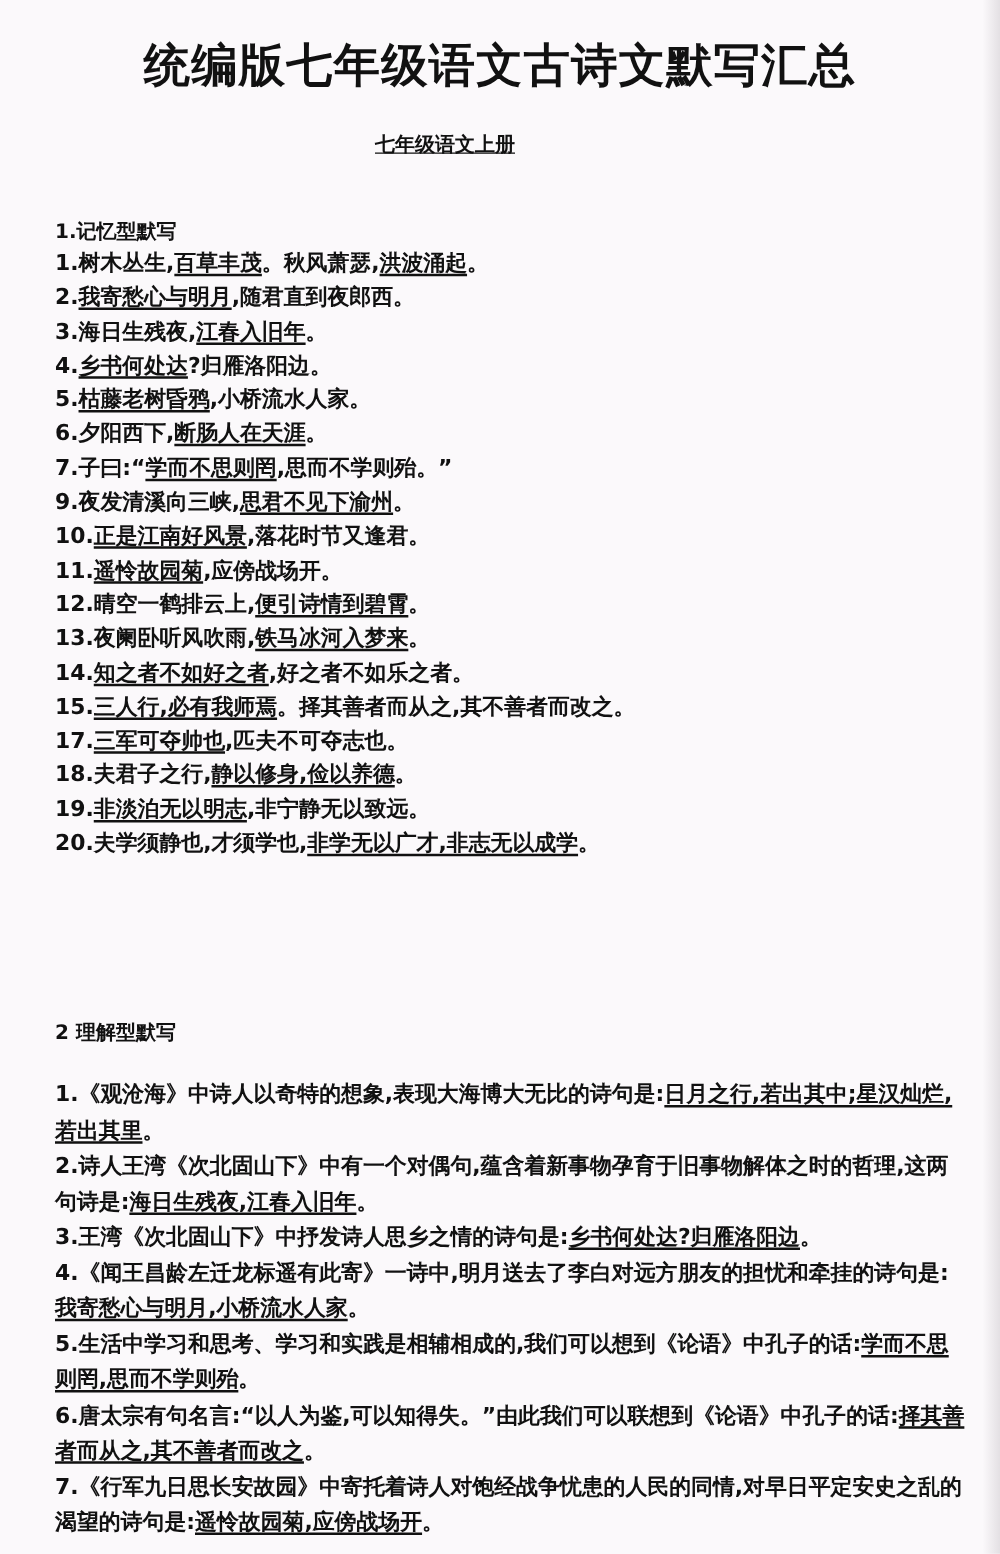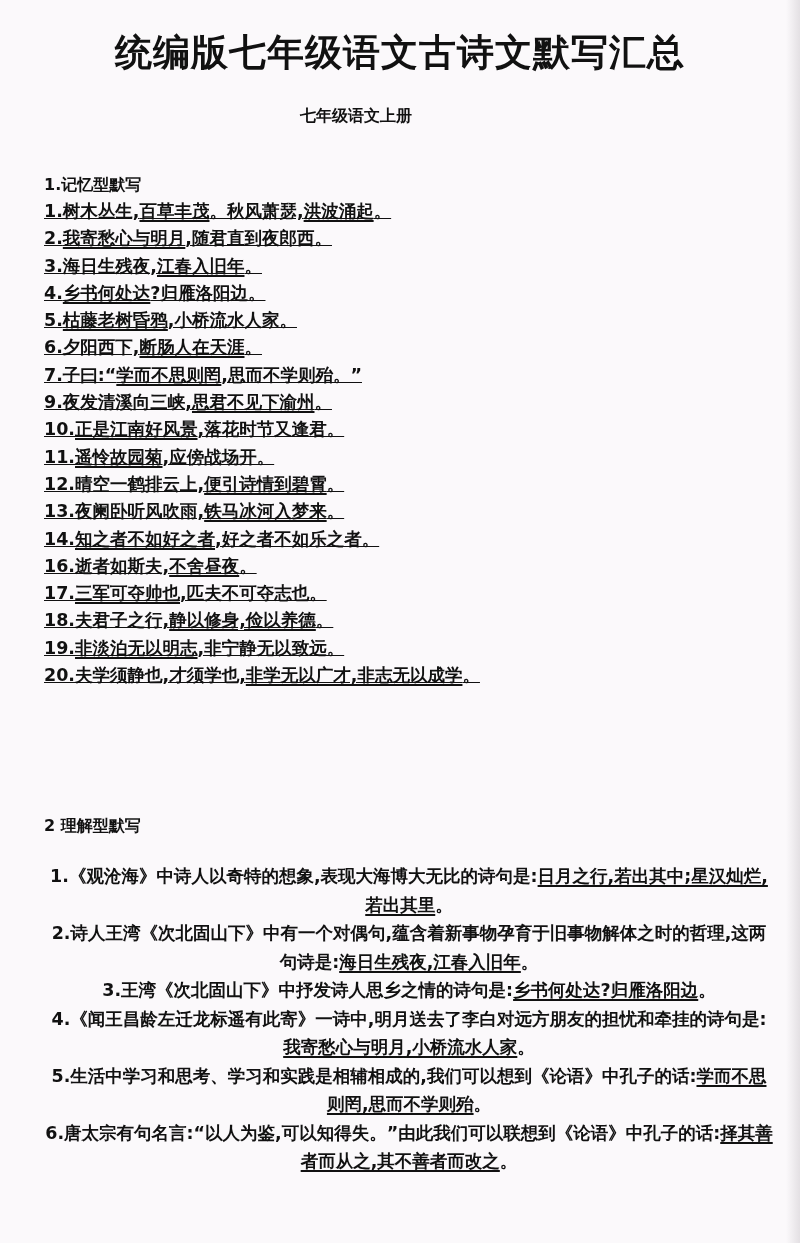--- a/index.html
+++ b/index.html
@@ -10,28 +10,28 @@
     color: #111;
     position: relative;
   }
   .page { position: absolute; left: 0; top: 0; width: 800px; height: 1243px; }
   .title {
     position: absolute; left: 0; width: 800px; top: 28px;
     text-align: center; font-size: 37px; font-weight: bold; letter-spacing: 1px;
   }
   .subtitle {
     position: absolute; left: 0; width: 712px; top: 106px;
-    text-align: center; font-size: 16px; font-weight: bold;
+    text-align: center; font-size: 16px; font-weight: bold; text-decoration: underline;
   }
   .section-head {
     position: absolute; left: 44px; font-size: 16px; font-weight: bold;
   }
   .list { position: absolute; left: 44px; width: 730px; }
-  .list1 .item { height: 27.3px; line-height: 27px; font-size: 17.5px; font-weight: bold; white-space: nowrap; text-decoration: underline; }
-  .list2 .item { font-size: 17.5px; font-weight: bold; line-height: 28.5px; text-align: center; }
+  .list1 .item { height: 27.3px; line-height: 27px; font-size: 17.5px; font-weight: bold; white-space: nowrap; }
+  .list2 .item { font-size: 17.5px; font-weight: bold; line-height: 28.5px; }
   .u { text-decoration: underline; text-underline-offset: 3px; text-decoration-thickness: 1.5px; }
   .edge-shadow {
     position: absolute; right: 0; top: 0; width: 14px; height: 1243px;
     background: linear-gradient(to right, rgba(0,0,0,0), rgba(120,110,120,0.18));
   }
 </style>
 </head>
 <body>
 
 <div class="page">
@@ -46,31 +46,32 @@
       <div class="item"><span>4.</span><span class="u">乡书何处达</span><span>?归雁洛阳边。</span></div>
       <div class="item"><span>5.</span><span class="u">枯藤老树昏鸦</span><span>,小桥流水人家。</span></div>
       <div class="item"><span>6.夕阳西下,</span><span class="u">断肠人在天涯</span><span>。</span></div>
       <div class="item"><span>7.子曰:“</span><span class="u">学而不思则罔</span><span>,思而不学则殆。”</span></div>
       <div class="item"><span>9.夜发清溪向三峡,</span><span class="u">思君不见下渝州</span><span>。</span></div>
       <div class="item"><span>10.</span><span class="u">正是江南好风景</span><span>,落花时节又逢君。</span></div>
       <div class="item"><span>11.</span><span class="u">遥怜故园菊</span><span>,应傍战场开。</span></div>
       <div class="item"><span>12.晴空一鹤排云上,</span><span class="u">便引诗情到碧霄</span><span>。</span></div>
       <div class="item"><span>13.夜阑卧听风吹雨,</span><span class="u">铁马冰河入梦来</span><span>。</span></div>
       <div class="item"><span>14.</span><span class="u">知之者不如好之者</span><span>,好之者不如乐之者。</span></div>
-      <div class="item"><span>16.逝者如斯夫,</span><span class="u">不舍昼夜</span><span>。</span></div>
+      <div class="item"><span>15.</span><span class="u">三人行,必有我师焉</span><span>。择其善者而从之,其不善者而改之。</span></div>
       <div class="item"><span>17.</span><span class="u">三军可夺帅也</span><span>,匹夫不可夺志也。</span></div>
       <div class="item"><span>18.夫君子之行,</span><span class="u">静以修身,俭以养德</span><span>。</span></div>
       <div class="item"><span>19.</span><span class="u">非淡泊无以明志</span><span>,非宁静无以致远。</span></div>
       <div class="item"><span>20.夫学须静也,才须学也,</span><span class="u">非学无以广才,非志无以成学</span><span>。</span></div>
     </div>
 
   <div class="section-head" style="top:816px">2 理解型默写</div>
   <div class="list list2" style="top:862px">
       <div class="item"><span>1.《观沧海》中诗人以奇特的想象,表现大海博大无比的诗句是:</span><span class="u">日月之行,若出其中;星汉灿烂,若出其里</span><span>。</span></div>
       <div class="item"><span>2.诗人王湾《次北固山下》中有一个对偶句,蕴含着新事物孕育于旧事物解体之时的哲理,这两句诗是:</span><span class="u">海日生残夜,江春入旧年</span><span>。</span></div>
       <div class="item"><span>3.王湾《次北固山下》中抒发诗人思乡之情的诗句是:</span><span class="u">乡书何处达?归雁洛阳边</span><span>。</span></div>
       <div class="item"><span>4.《闻王昌龄左迁龙标遥有此寄》一诗中,明月送去了李白对远方朋友的担忧和牵挂的诗句是:</span><span class="u">我寄愁心与明月,小桥流水人家</span><span>。</span></div>
       <div class="item"><span>5.生活中学习和思考、学习和实践是相辅相成的,我们可以想到《论语》中孔子的话:</span><span class="u">学而不思则罔,思而不学则殆</span><span>。</span></div>
       <div class="item"><span>6.唐太宗有句名言:“以人为鉴,可以知得失。”由此我们可以联想到《论语》中孔子的话:</span><span class="u">择其善者而从之,其不善者而改之</span><span>。</span></div>
+      <div class="item"><span>7.《行军九日思长安故园》中寄托着诗人对饱经战争忧患的人民的同情,对早日平定安史之乱的渴望的诗句是:</span><span class="u">遥怜故园菊,应傍战场开</span><span>。</span></div>
     </div>
 
   <div class="edge-shadow"></div>
 </div>
 
 </body></html>

